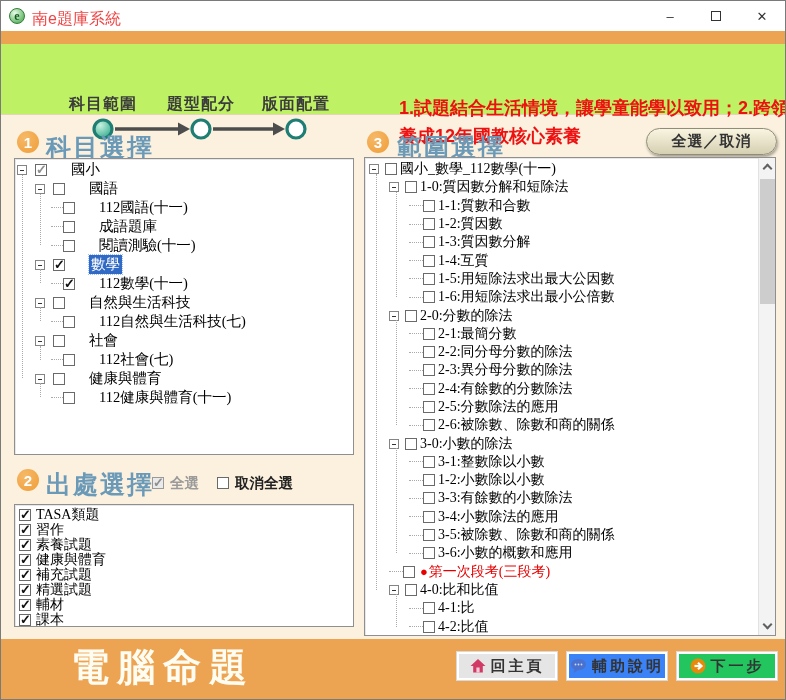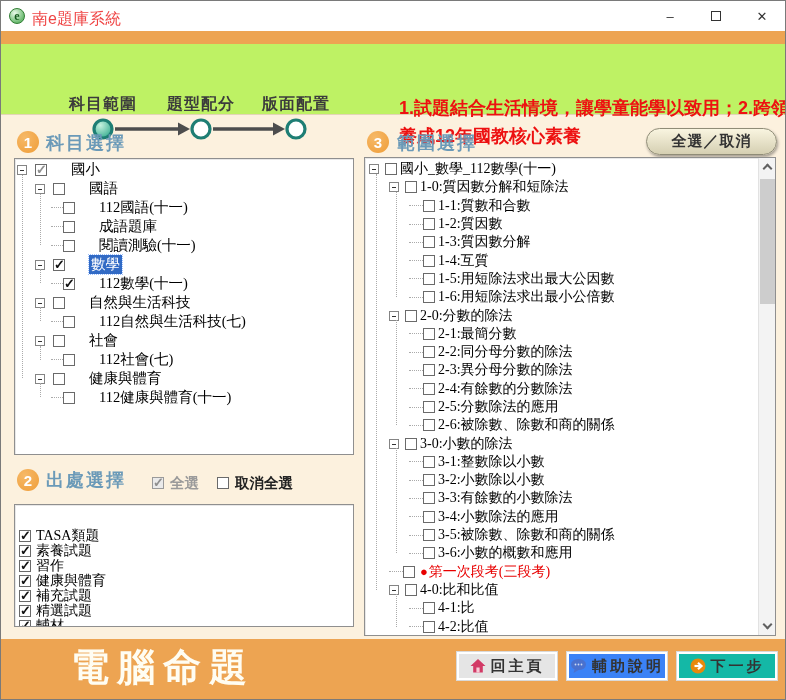--- a/index.html
+++ b/index.html
@@ -28,21 +28,21 @@
   .steps-svg { position:absolute; left:58px; top:70px; }
   .notice { position:absolute; left:398px; top:50px; width:388px; height:62px; overflow:hidden;
             font-weight:bold; font-size:18px; color:#ED1111; line-height:28px; }
   .notice div { white-space:nowrap; }
 
   
   .num-circle { position:absolute; width:22px; height:22px; border-radius:50%;
                 background:radial-gradient(circle at 35% 30%, #f6b968, #ef9d38);
                 color:#fff; font-weight:bold; font-size:15px; display:flex; align-items:center;
                 justify-content:center; }
-  .sec-title { position:absolute; font-size:18px; font-weight:bold; color:#6B9AB8;
+  .sec-title { position:absolute; font-size:25px; font-weight:bold; color:#6B9AB8;
                letter-spacing:2px; white-space:nowrap; }
 
   
   .box { position:absolute; background:#fff; border:1px solid #8F8F8F;
          box-shadow:inset 1px 1px 0 #e8e8e8; overflow:hidden; }
   #subject-box { left:13px; top:157px; width:340px; height:297px; }
   #source-box  { left:13px; top:503px; width:340px; height:123px; }
   #range-box   { left:363px; top:156px; width:412px; height:479px; }
 
   
@@ -111,21 +111,21 @@
   
   .footer { position:absolute; left:0; top:638px; width:100%; height:62px; background:#EDA452; }
   .brand { position:absolute; left:70px; top:3px; font-size:38px; font-weight:bold;
            color:#FFFDF2; letter-spacing:8px; }
   .f-btn { position:absolute; top:13px; width:100px; height:28px; border:2px solid #fff;
            box-shadow:0 0 0 1px #d9d9d9; display:flex; align-items:center; justify-content:center;
            gap:5px; font-size:15px; font-weight:bold; color:#333; letter-spacing:3px;
            font-family:"Liberation Serif","DejaVu Serif",serif; }
   #btn-home { left:456px; background:#e5e5e5; }
   #btn-help { left:566px; background:#3b82f6; }
-  #btn-next { left:676px; background:#14b8a6; }
+  #btn-next { left:676px; background:#22c55e; }
   .f-btn svg { flex:0 0 auto; }
 </style>
 </head>
 <body>
 
 <div class="window">
 
   <div class="titlebar">
     <div class="app-icon">e</div>
     <div class="title-text">南e題庫系統</div>
@@ -245,32 +245,32 @@
   </div>
 
   <div class="num-circle" style="left:16px; top:468px;">2</div>
   <div class="sec-title" style="left:45px; top:467px;">出處選擇</div>
   <span class="cbx gray disabled inline-cb" style="left:151px; top:476px;"></span>
   <div class="inline-cb-label" style="left:169px; top:473px; color:#9a9a9a;">全選</div>
   <span class="cbx inline-cb" style="left:216px; top:476px;"></span>
   <div class="inline-cb-label" style="left:234px; top:473px;">取消全選</div>
 
   <div class="box" id="source-box">
-    <div style="padding-top:11px;margin-top:12px;">
+    <div style="padding-top:2px;">
         <div class="trow">
           <span class="cbx checked"></span>
           <span>TASA類題</span>
         </div>
         <div class="trow">
           <span class="cbx checked"></span>
+          <span>習作</span>
+        </div>
+        <div class="trow">
+          <span class="cbx checked"></span>
           <span>素養試題</span>
-        </div>
-        <div class="trow">
-          <span class="cbx checked"></span>
-          <span>習作</span>
         </div>
         <div class="trow">
           <span class="cbx checked"></span>
           <span>健康與體育</span>
         </div>
         <div class="trow">
           <span class="cbx checked"></span>
           <span>補充試題</span>
         </div>
         <div class="trow">
@@ -375,21 +375,21 @@
           <span class="tlabel">3-0:小數的除法</span>
         </div>
         <div class="trow r-lv2 noexp">
           <span class="stub"></span>
           <span class="cbx"></span>
           <span class="tlabel">3-1:整數除以小數</span>
         </div>
         <div class="trow r-lv2 noexp">
           <span class="stub"></span>
           <span class="cbx"></span>
-          <span class="tlabel">3-2:小數除以小數</span>
+          <span class="tlabel">1-2:小數除以小數</span>
         </div>
         <div class="trow r-lv2 noexp">
           <span class="stub"></span>
           <span class="cbx"></span>
           <span class="tlabel">3-3:有餘數的小數除法</span>
         </div>
         <div class="trow r-lv2 noexp">
           <span class="stub"></span>
           <span class="cbx"></span>
           <span class="tlabel">3-4:小數除法的應用</span>

